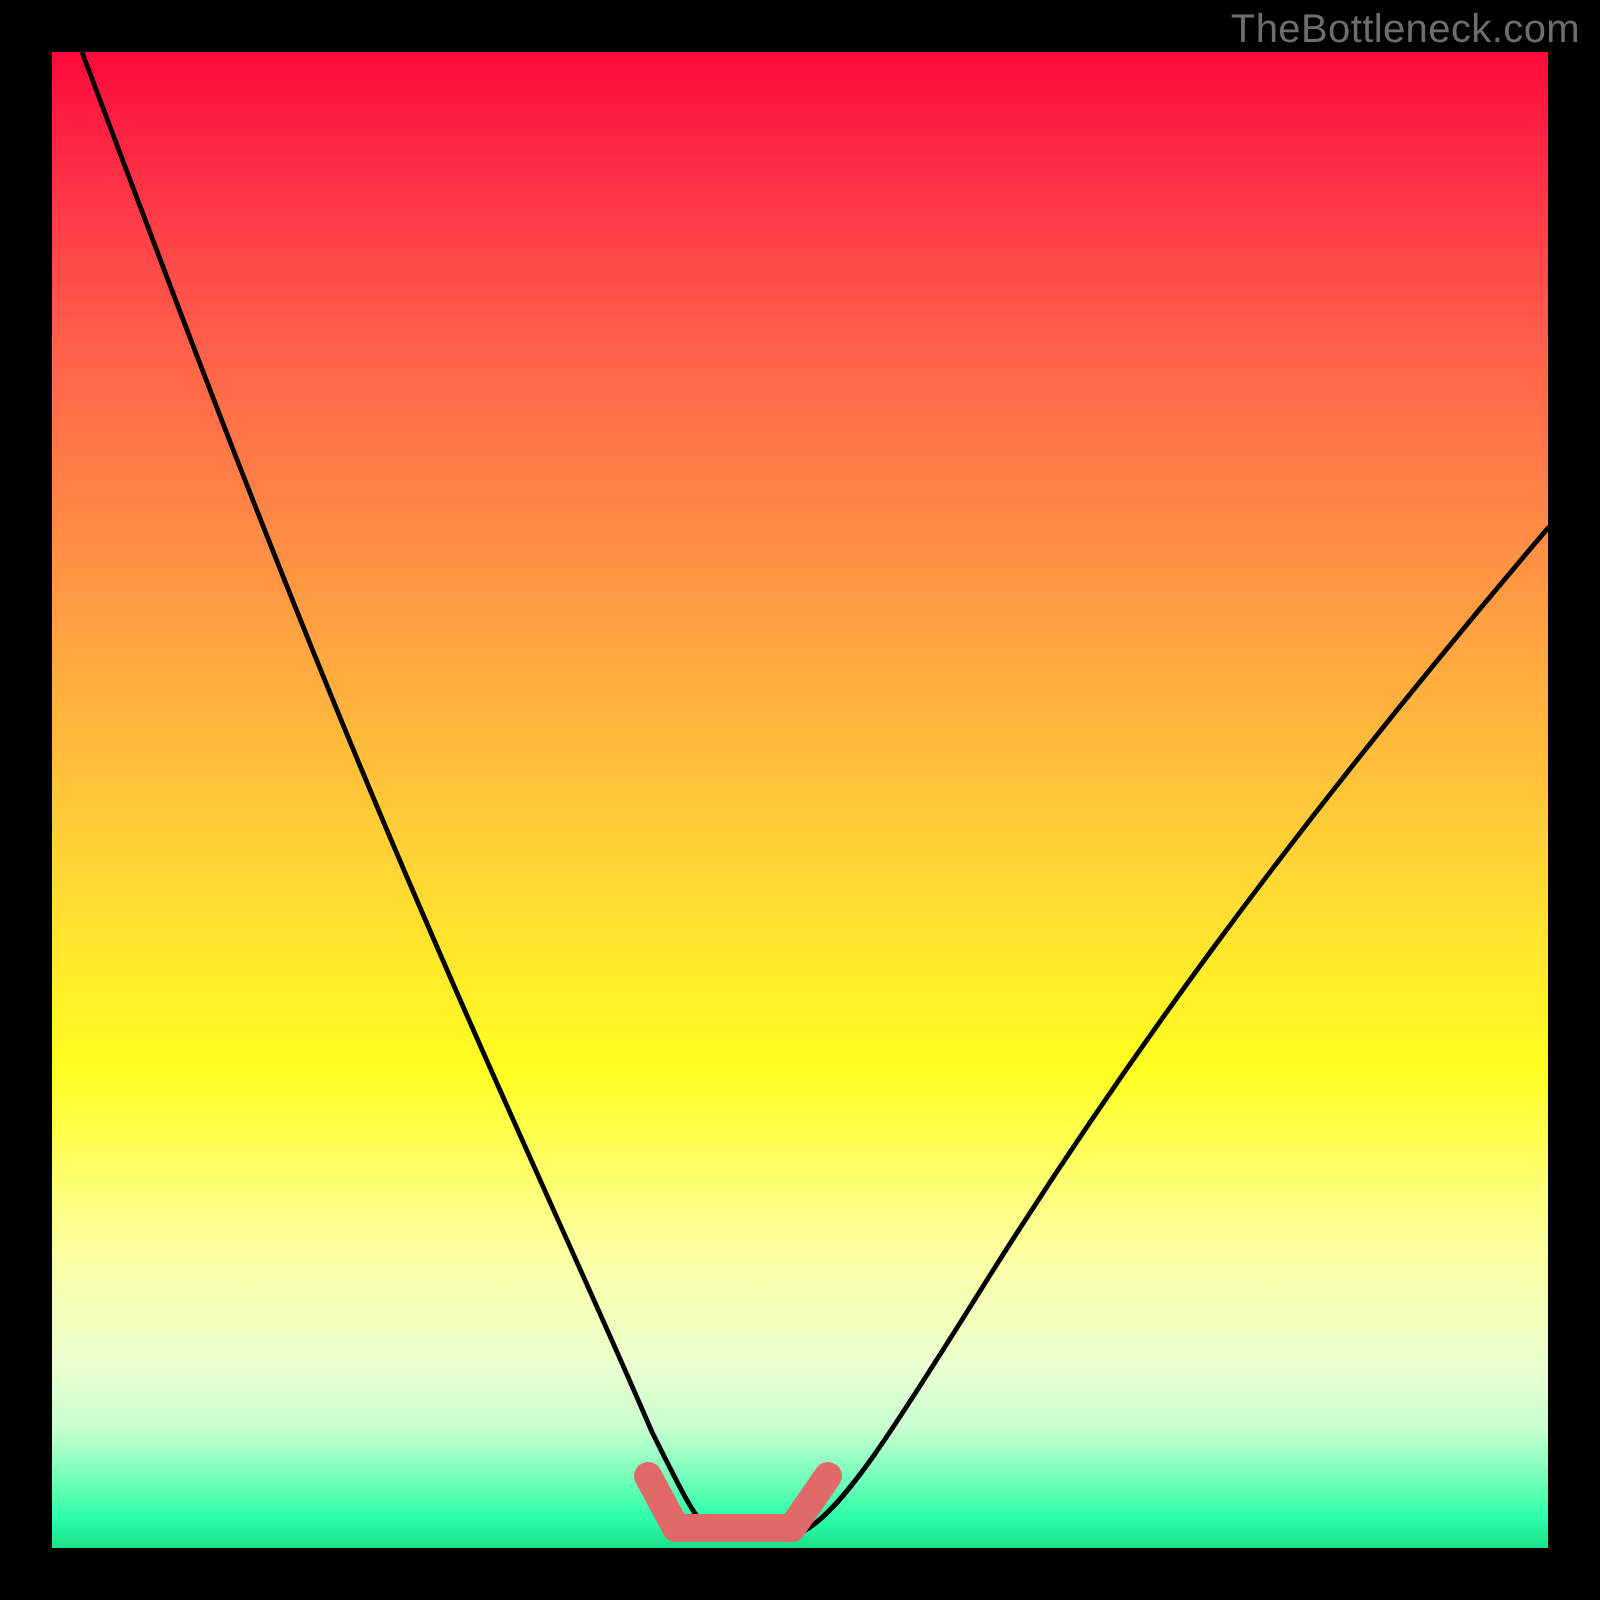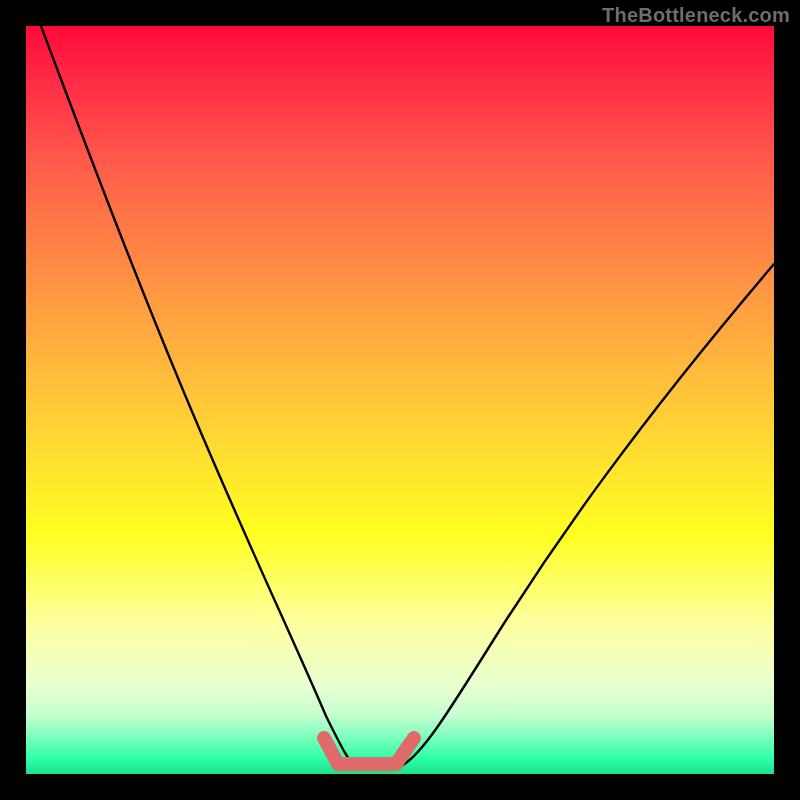--- a/index.html
+++ b/index.html
@@ -51,21 +51,21 @@
     inset: 0;
     width: 748px;
     height: 748px;
   }
   .watermark {
     position: absolute;
     top: 4px;
     right: 10px;
     font-family: Arial, Helvetica, sans-serif;
     font-size: 20px;
-    font-weight: 700;
+    font-weight: 400;
     color: #6d6d6d;
     letter-spacing: 0.2px;
     user-select: none;
   }
 </style>
 </head>
 <body>
 
 <div class="frame">
 

